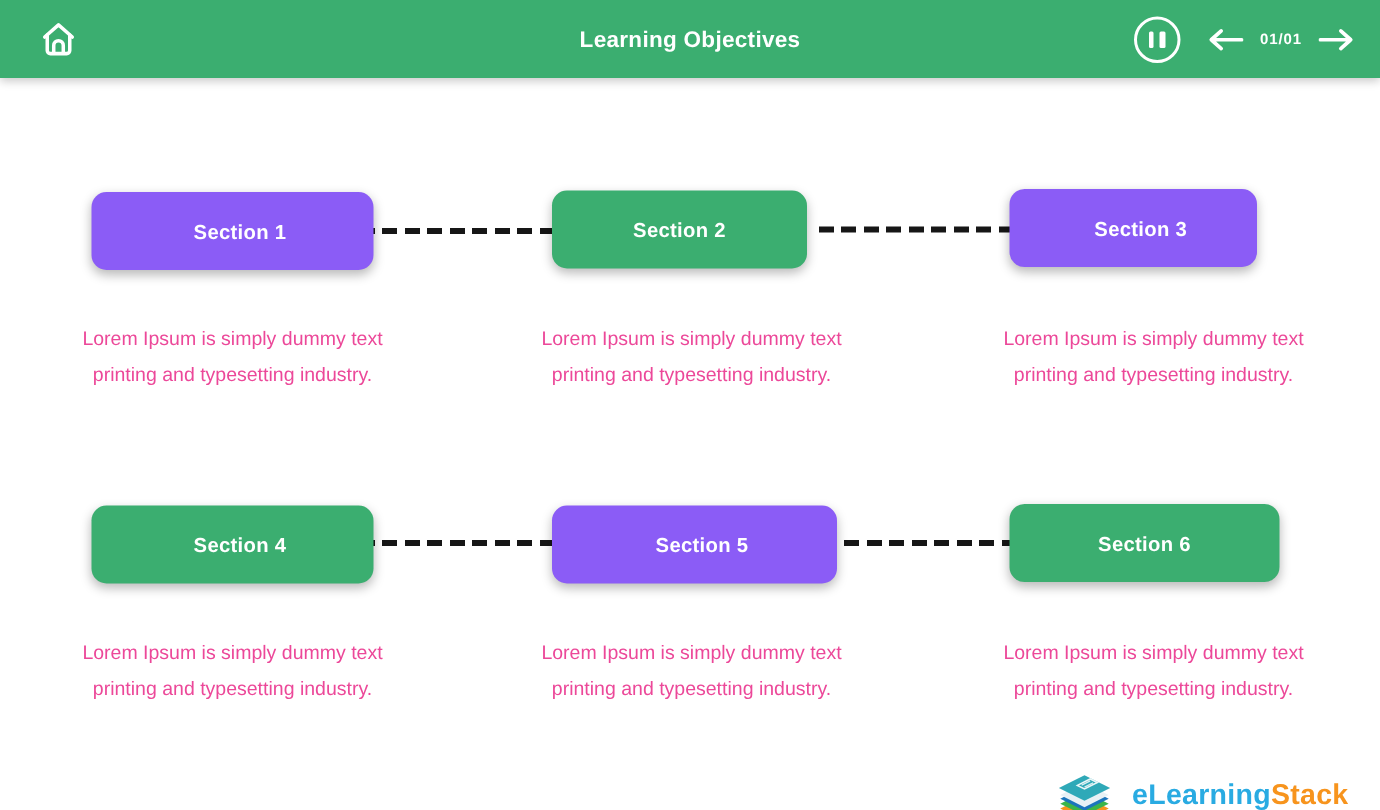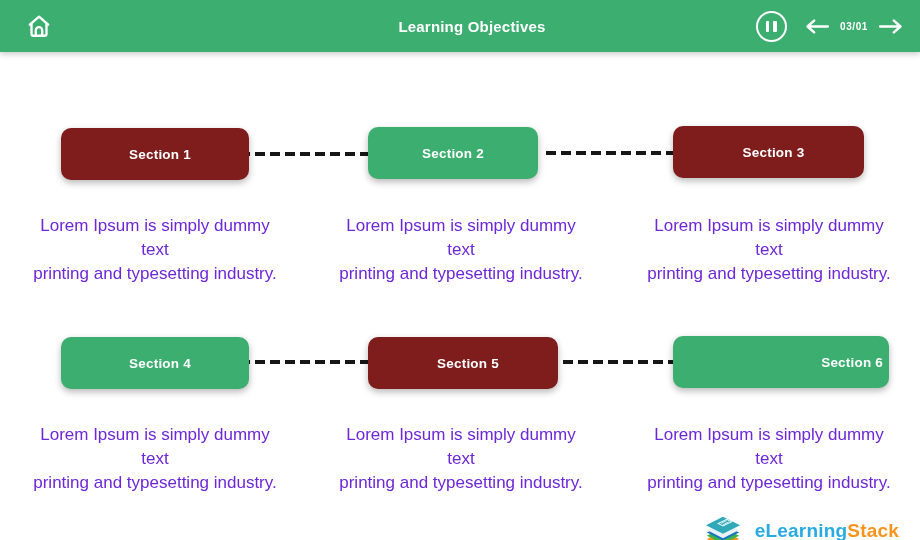--- a/index.html
+++ b/index.html
@@ -13,48 +13,48 @@
   .topbar {
     position: absolute; top: 0; left: 0; right: 0; height: 52px;
     background: #3BAE70;
     display: flex; align-items: center; padding: 0 14px;
     box-shadow: 0 2px 6px rgba(0,0,0,0.22); z-index: 10;
   }
   .home-btn { background: none; border: none; padding: 0; margin-left: 8px;
     width: 34px; height: 34px; cursor: pointer; display: flex; align-items: center; justify-content: center; }
   .title {
     position: absolute; left: 50%; transform: translateX(-50%);
-    margin: 12px; color: #ffffff; font-size: 15px; font-weight: bold; letter-spacing: .2px;
+    margin: 0; color: #ffffff; font-size: 15px; font-weight: bold; letter-spacing: .2px;
   }
   .header-right { margin-left: auto; display: flex; align-items: center; gap: 11px; padding-right: 2px; }
   .pause-btn {
     width: 31px; height: 31px; border: 2px solid #ffffff; border-radius: 50%;
     background: transparent; cursor: pointer;
     display: flex; align-items: center; justify-content: center; gap: 4px; margin-right: 6px;
   }
   .pause-bar { width: 3.5px; height: 11px; background: #ffffff; border-radius: 1px; }
   .nav-btn { background: none; border: none; padding: 0; cursor: pointer; display: flex; align-items: center; }
   .page-num { color: #ffffff; font-size: 10px; font-weight: bold; letter-spacing: .6px; }
   
   .section-btn {
     position: absolute; width: 188px; height: 52px;
     border: none; border-radius: 10px; cursor: pointer; z-index: 2;
     color: #ffffff; font-weight: bold; font-size: 13.5px; letter-spacing: .2px;
     font-family: "Liberation Sans", sans-serif;
     box-shadow: 0 3px 7px rgba(0,0,0,0.28);
   }
-  .section-btn.dark  { background: #7f1d1d; padding-left: 16px; }
+  .section-btn.dark  { background: #8b5cf6; padding-left: 16px; }
   .section-btn.green { background: #3BAE70; }
   .connector {
     position: absolute; height: 4px; z-index: 1;
     background: repeating-linear-gradient(90deg, #161616 0 10px, transparent 10px 15px);
   }
   .desc {
     position: absolute; width: 260px; margin: 0;
-    text-align: center; font-size: 17px; line-height: 24px; color: #6d28d9;
+    text-align: center; font-size: 13px; line-height: 24px; color: #ec4899;
   }
   
   .logo { position: absolute; right: 21px; top: 469px; display: flex; align-items: center; gap: 11px; margin-top: 43px; }
   .logo-text { font-size: 19px; font-weight: bold; letter-spacing: .2px; white-space: nowrap; }
   .logo-blue { color: #29ABE2; }
   .logo-orange { color: #F7941D; }
 </style>
 </head>
 <body>
 
@@ -74,54 +74,54 @@
     <div class="header-right">
       <button class="pause-btn">
         <span class="pause-bar"></span>
         <span class="pause-bar"></span>
       </button>
       <button class="nav-btn">
         <svg width="25" height="17" viewBox="0 0 26 18">
           <path d="M25 9 H3.5 M10.5 2.8 L3.5 9 L10.5 15.2" fill="none" stroke="#ffffff" stroke-width="2.6" stroke-linecap="round" stroke-linejoin="round"></path>
         </svg>
       </button>
-      <span class="page-num">03/01</span>
+      <span class="page-num">01/01</span>
       <button class="nav-btn">
         <svg width="25" height="17" viewBox="0 0 26 18">
           <path d="M1 9 H22.5 M15.5 2.8 L22.5 9 L15.5 15.2" fill="none" stroke="#ffffff" stroke-width="2.6" stroke-linecap="round" stroke-linejoin="round"></path>
         </svg>
       </button>
     </div>
   </header>
 
   <div class="connector" style="left:240px; top:152px; width:137px;"></div>
   <div class="connector" style="left:546px; top:151px; width:136px;"></div>
   <div class="connector" style="left:240px; top:360px; width:137px;"></div>
   <div class="connector" style="left:548px; top:360px; width:134px;"></div>
 
   <button class="section-btn dark" style="left:61px;  top:128px;">Section 1</button>
   <button class="section-btn green" style="left:368px; top:127px; width:170px;">Section 2</button>
-  <button class="section-btn dark" style="left:673px; top:126px; width:191px;">Section 3</button>
+  <button class="section-btn dark" style="left:673px; top:126px; width:165px;">Section 3</button>
 
   <p class="desc" style="left:25px;  top:214px;">
     <span>Lorem Ipsum is simply dummy text</span><br>
     <span>printing and typesetting industry.</span>
   </p>
   <p class="desc" style="left:331px; top:214px;">
     <span>Lorem Ipsum is simply dummy text</span><br>
     <span>printing and typesetting industry.</span>
   </p>
   <p class="desc" style="left:639px; top:214px;">
     <span>Lorem Ipsum is simply dummy text</span><br>
     <span>printing and typesetting industry.</span>
   </p>
 
   <button class="section-btn green" style="left:61px;  top:337px;padding-left:16px;">Section 4</button>
   <button class="section-btn dark" style="left:368px; top:337px; width:190px;">Section 5</button>
-  <button class="section-btn green" style="left:673px; top:336px; width:216px;text-align:right;">Section 6</button>
+  <button class="section-btn green" style="left:673px; top:336px; width:180px;">Section 6</button>
 
   <p class="desc" style="left:25px;  top:423px;">
     <span>Lorem Ipsum is simply dummy text</span><br>
     <span>printing and typesetting industry.</span>
   </p>
   <p class="desc" style="left:331px; top:423px;">
     <span>Lorem Ipsum is simply dummy text</span><br>
     <span>printing and typesetting industry.</span>
   </p>
   <p class="desc" style="left:639px; top:423px;">

